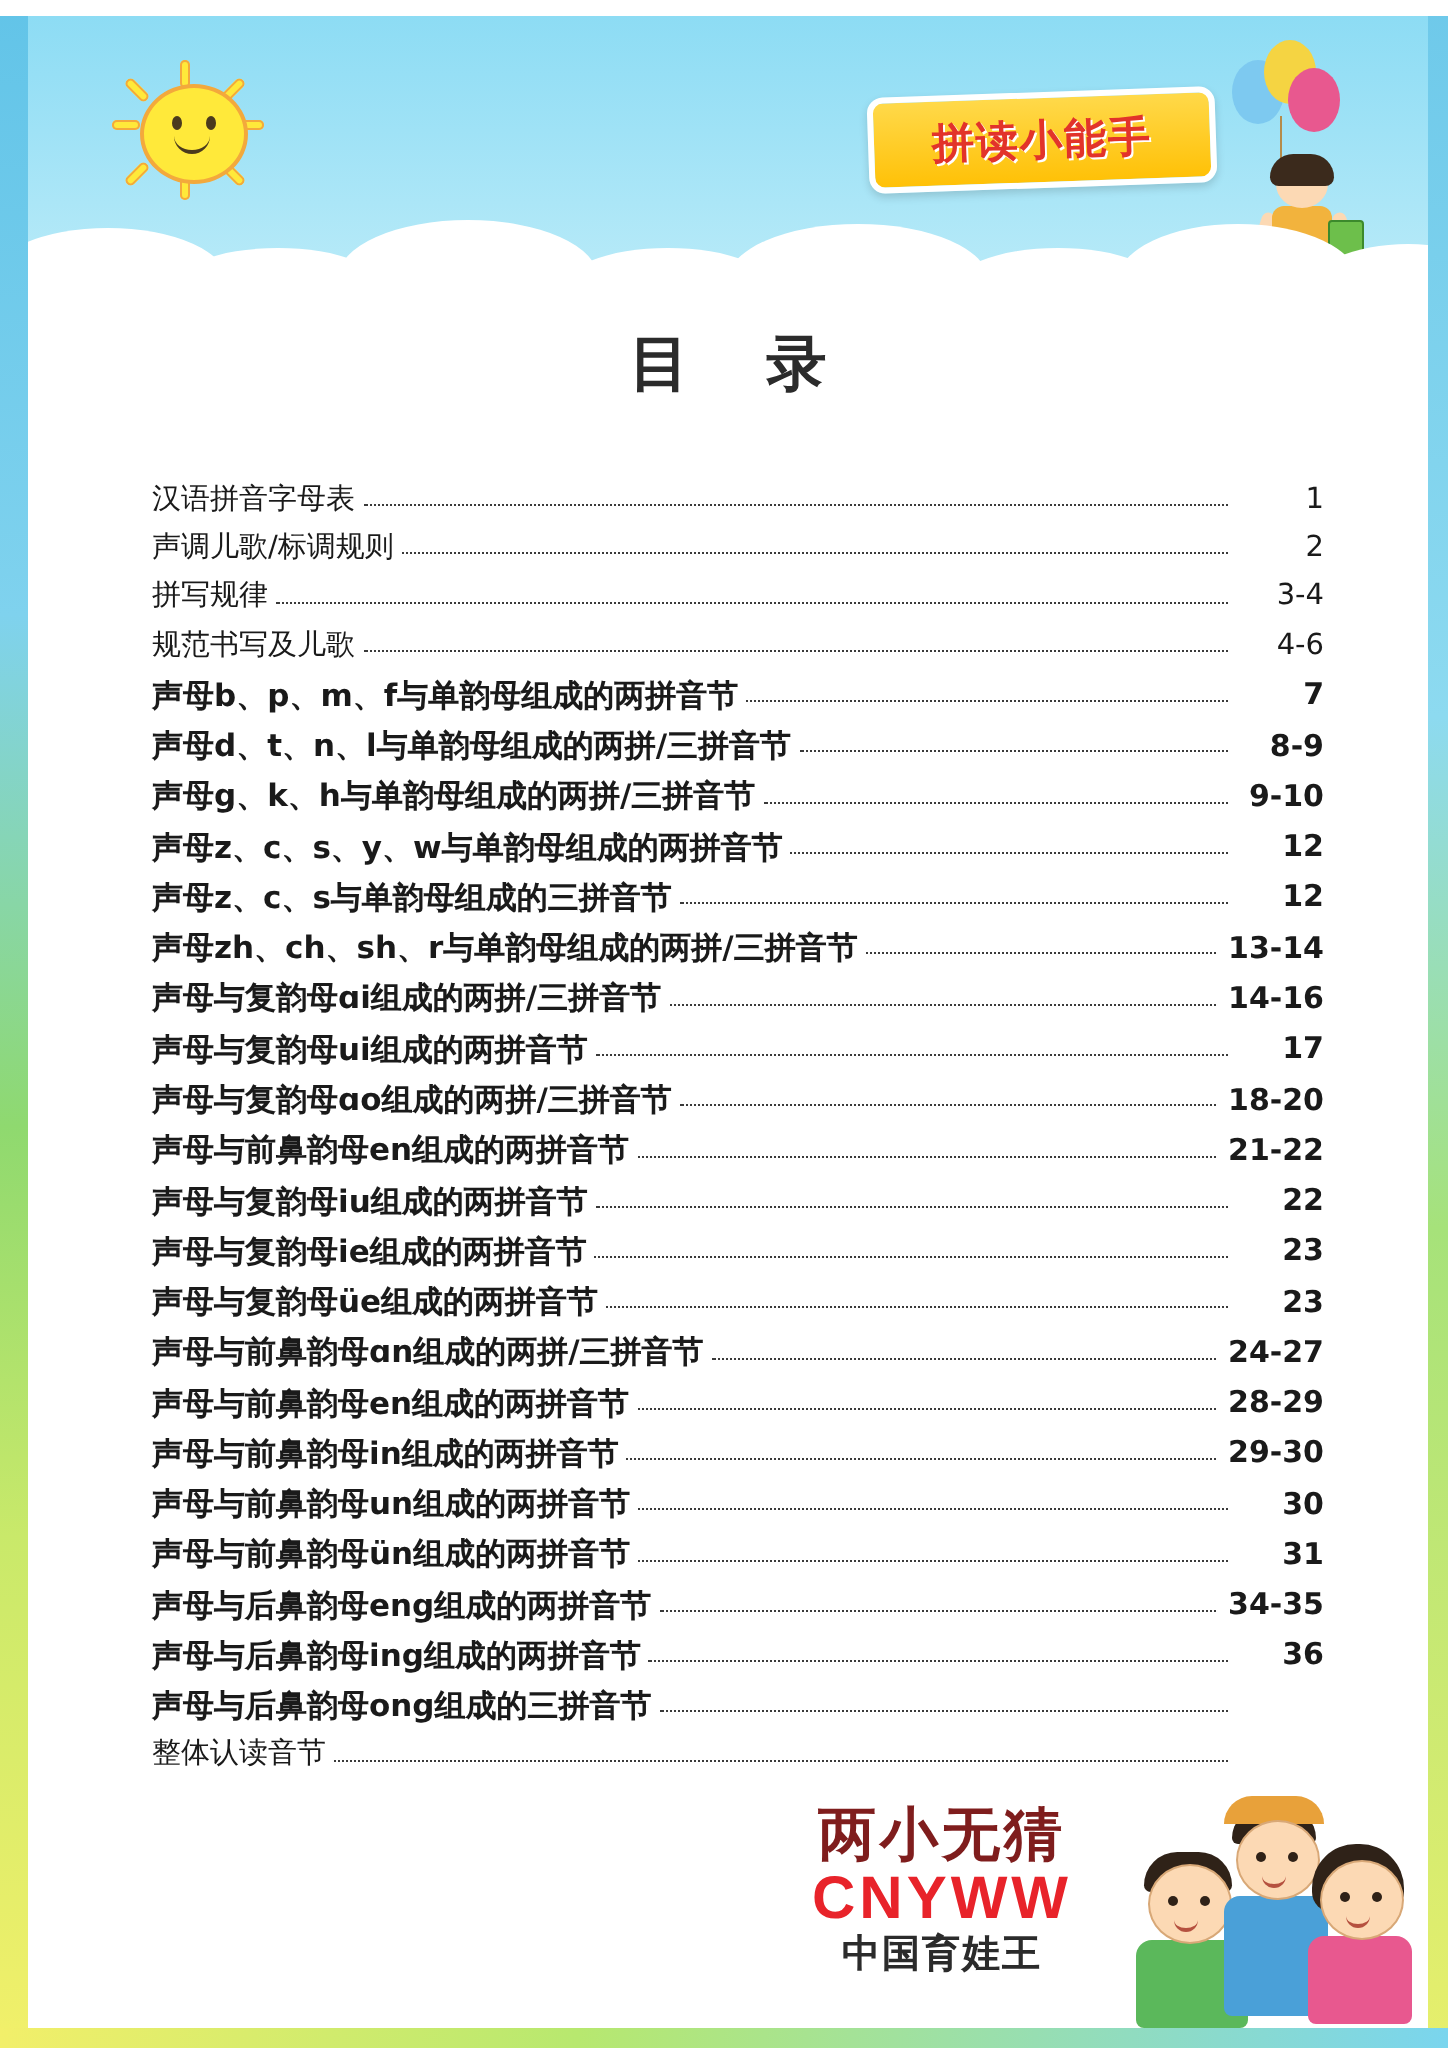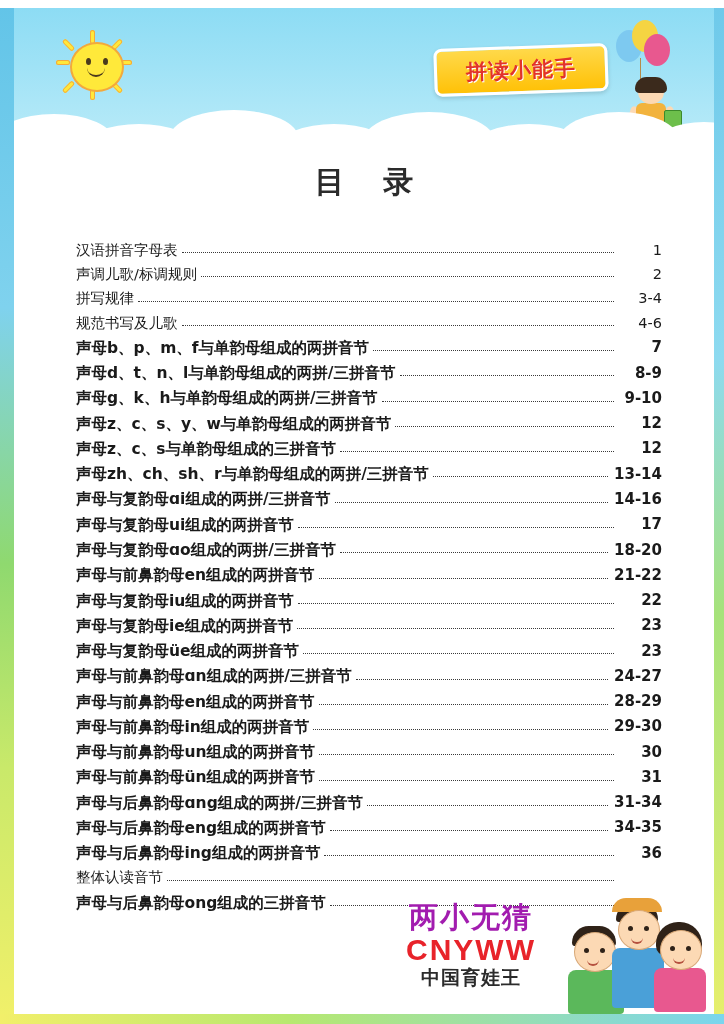--- a/index.html
+++ b/index.html
@@ -226,21 +226,21 @@
   .wm-text {
     position: absolute;
     left: 0; top: 4px;
     width: 190px;
     text-align: center;
   }
   .wm-line1 {
     font-family: "DejaVu Sans", sans-serif;
     font-size: 29px;
     font-weight: bold;
-    color: #a21caf;
+    color: #7f1d1d;
     letter-spacing: 2px;
     line-height: 1.1;
   }
   .wm-line2 {
     font-family: "Liberation Sans", sans-serif;
     font-size: 30px;
     font-weight: bold;
     color: #e8232a;
     letter-spacing: 2px;
     line-height: 1.05;
@@ -479,47 +479,42 @@
         <span class="toc-dots"></span>
         <span class="toc-page">30</span>
       </div>
 
       <div class="toc-row big">
         <span class="toc-label">声母与前鼻韵母ün组成的两拼音节</span>
         <span class="toc-dots"></span>
         <span class="toc-page">31</span>
       </div>
 
-      <div class="toc-row big">
-        <span class="toc-label">声母与后鼻韵母ɑng组成的两拼/三拼音节</span>
-        <span class="toc-dots"></span>
-        <span class="toc-page">31-34</span>
-      </div>
 
       <div class="toc-row big">
         <span class="toc-label">声母与后鼻韵母eng组成的两拼音节</span>
         <span class="toc-dots"></span>
         <span class="toc-page">34-35</span>
       </div>
 
       <div class="toc-row big">
         <span class="toc-label">声母与后鼻韵母ing组成的两拼音节</span>
         <span class="toc-dots"></span>
         <span class="toc-page">36</span>
       </div>
 
+
+      <div class="toc-row big">
+        <span class="toc-label">声母与后鼻韵母ong组成的三拼音节</span>
+        <span class="toc-dots"></span>
+        <span class="toc-page"></span>
+      </div>
 
       <div class="toc-row">
         <span class="toc-label">整体认读音节</span>
-        <span class="toc-dots"></span>
-        <span class="toc-page"></span>
-      </div>
-
-      <div class="toc-row big">
-        <span class="toc-label">声母与后鼻韵母ong组成的三拼音节</span>
         <span class="toc-dots"></span>
         <span class="toc-page"></span>
       </div>
 
     </div>
   </div>
 
   <div class="watermark">
     <div class="wm-text">
       <div class="wm-line1">两小无猜</div>

